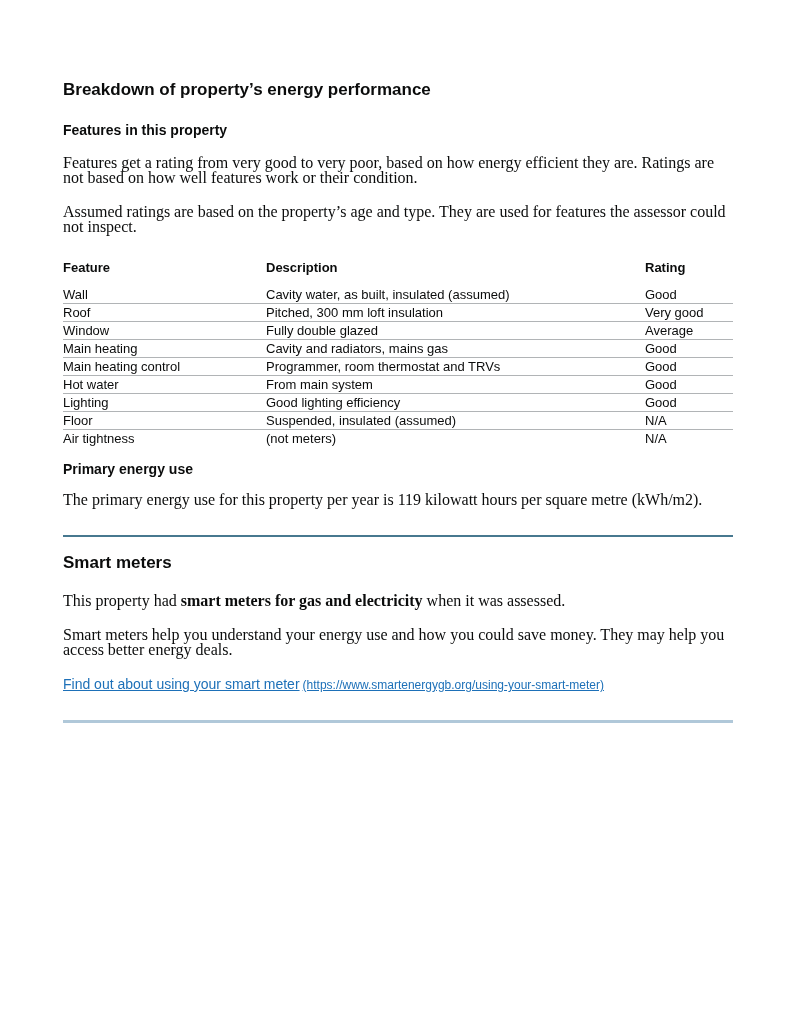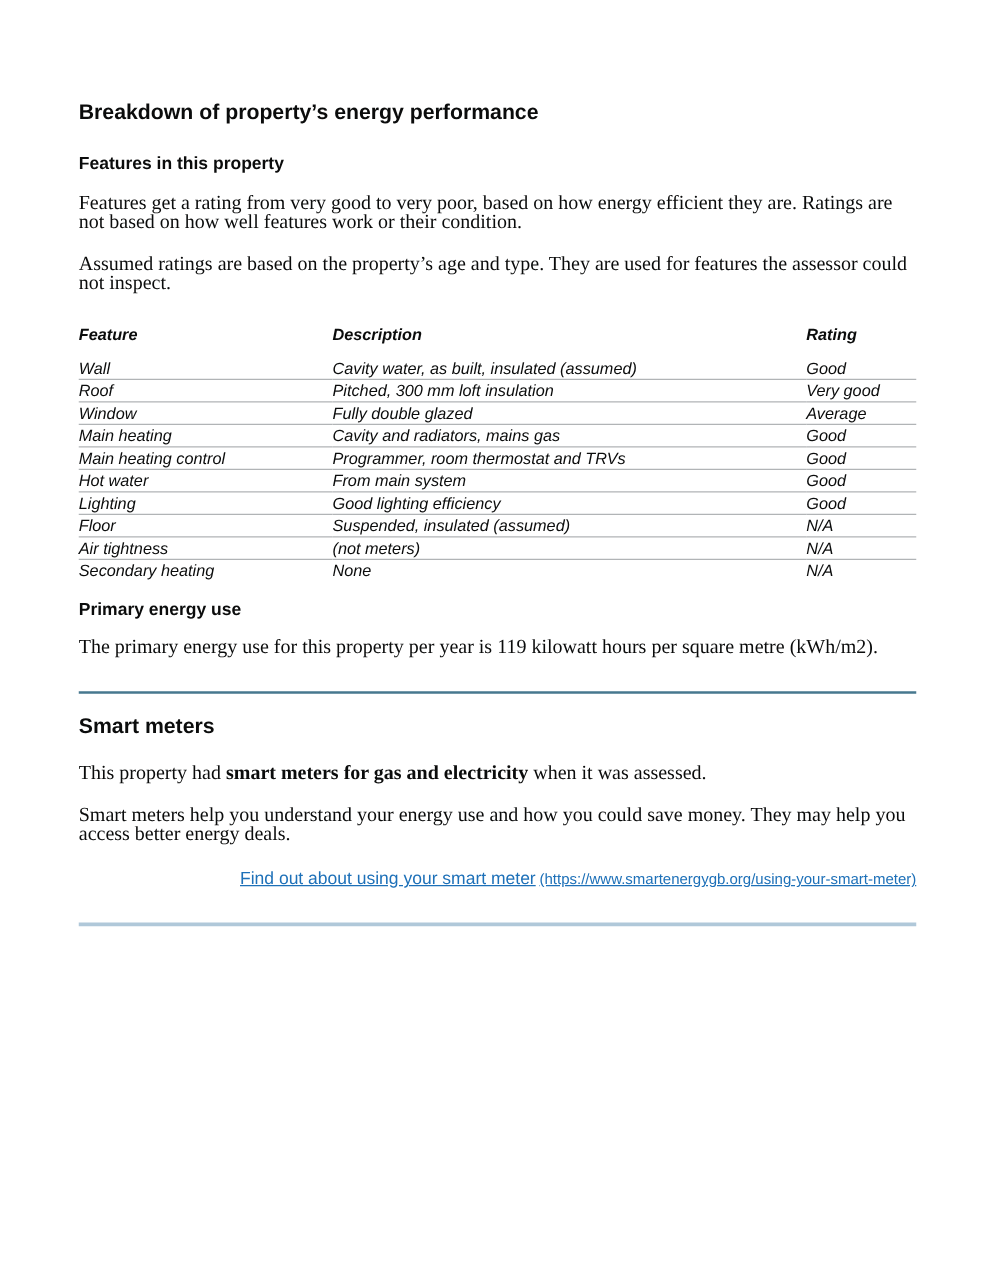--- a/index.html
+++ b/index.html
@@ -39,21 +39,20 @@
     font-size:16px;
     line-height:15px;
     margin:0 0 19px 0;
     font-family:Liberation Serif, serif;
   }
   table.features{
     width:100%;
     border-collapse:collapse;
     margin:26px 0 12px 0;
     font-size:13px;
-    font-style:italic;
   }
   table.features th{
     text-align:left;
     font-weight:bold;
     font-size:13px;
     line-height:15px;
     padding:0 0 11px 0;
   }
   table.features td{
     font-size:13px;
@@ -84,21 +83,20 @@
     margin:26px 0 0 0;
   }
   .h-smart{
     margin-top:16px;
     margin-bottom:20px;
   }
   .link-line{
     margin:19px 0 0 0;
     font-size:14px;
     line-height:17px;
-    text-align:right;
   }
   a.smart-link{
     color:var(--link);
     text-decoration:underline;
     cursor:pointer;
   }
   a.smart-link .link-main{font-size:14px;}
   a.smart-link .link-url{font-size:12px; margin-left:3px;}
 </style>
 </head>
@@ -162,25 +160,20 @@
           <tr>
             <td class="col-feature">Floor</td>
             <td class="col-description">Suspended, insulated (assumed)</td>
             <td class="col-rating">N/A</td>
           </tr>
           <tr>
             <td class="col-feature">Air tightness</td>
             <td class="col-description">(not meters)</td>
             <td class="col-rating">N/A</td>
           </tr>
-          <tr>
-            <td class="col-feature">Secondary heating</td>
-            <td class="col-description">None</td>
-            <td class="col-rating">N/A</td>
-          </tr>
         </tbody>
     </table>
 
     <h2 class="h-primary">Primary energy use</h2>
 
     <p class="body-text primary-para">The primary energy use for this property per year is 119 kilowatt hours per square metre (kWh/m2).</p>
 
     <hr class="rule-thin">
 
     <h1 class="h-section h-smart">Smart meters</h1>

